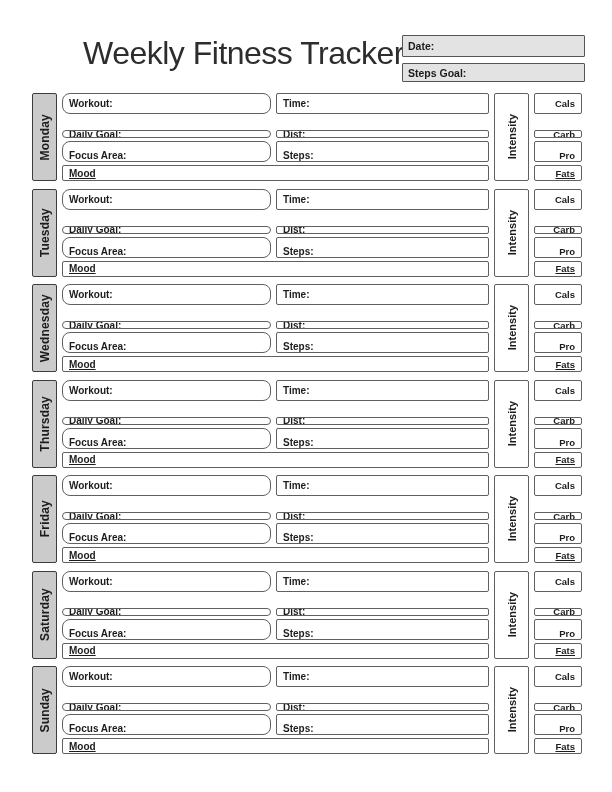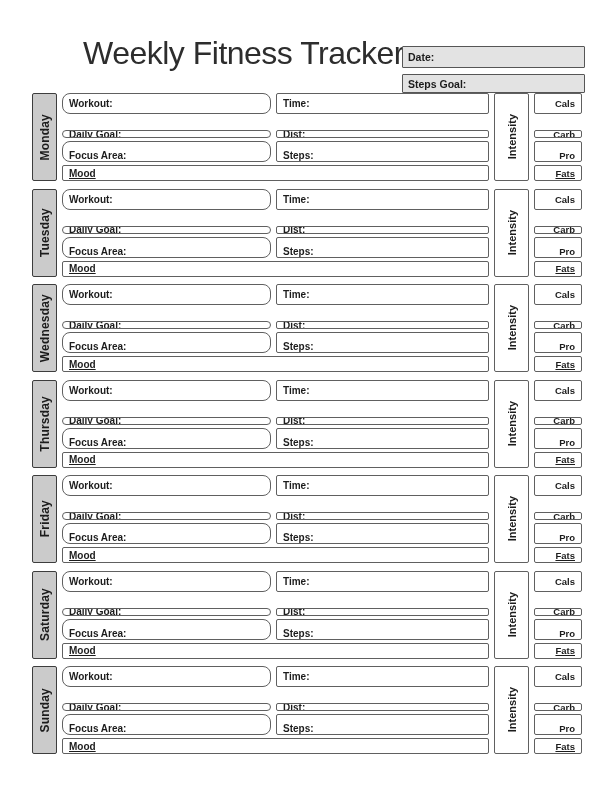--- a/index.html
+++ b/index.html
@@ -27,21 +27,21 @@
     font-size: 32px;
     line-height: 1.1;
     letter-spacing: -0.5px;
     color: #2d2d2d;
     white-space: nowrap;
     margin-left: 47px;
   }
   .header-fields {
     position: absolute;
     left: 402px;
-    top: 46px;
+    top: 35px;
     width: 183px;
   }
   .header-field {
     box-sizing: border-box;
     background: var(--header-fill, #e3e3e3);
     border: 1.2px solid #565656;
     border-radius: 1px;
     display: flex;
     align-items: center;
     padding-left: 5px;

